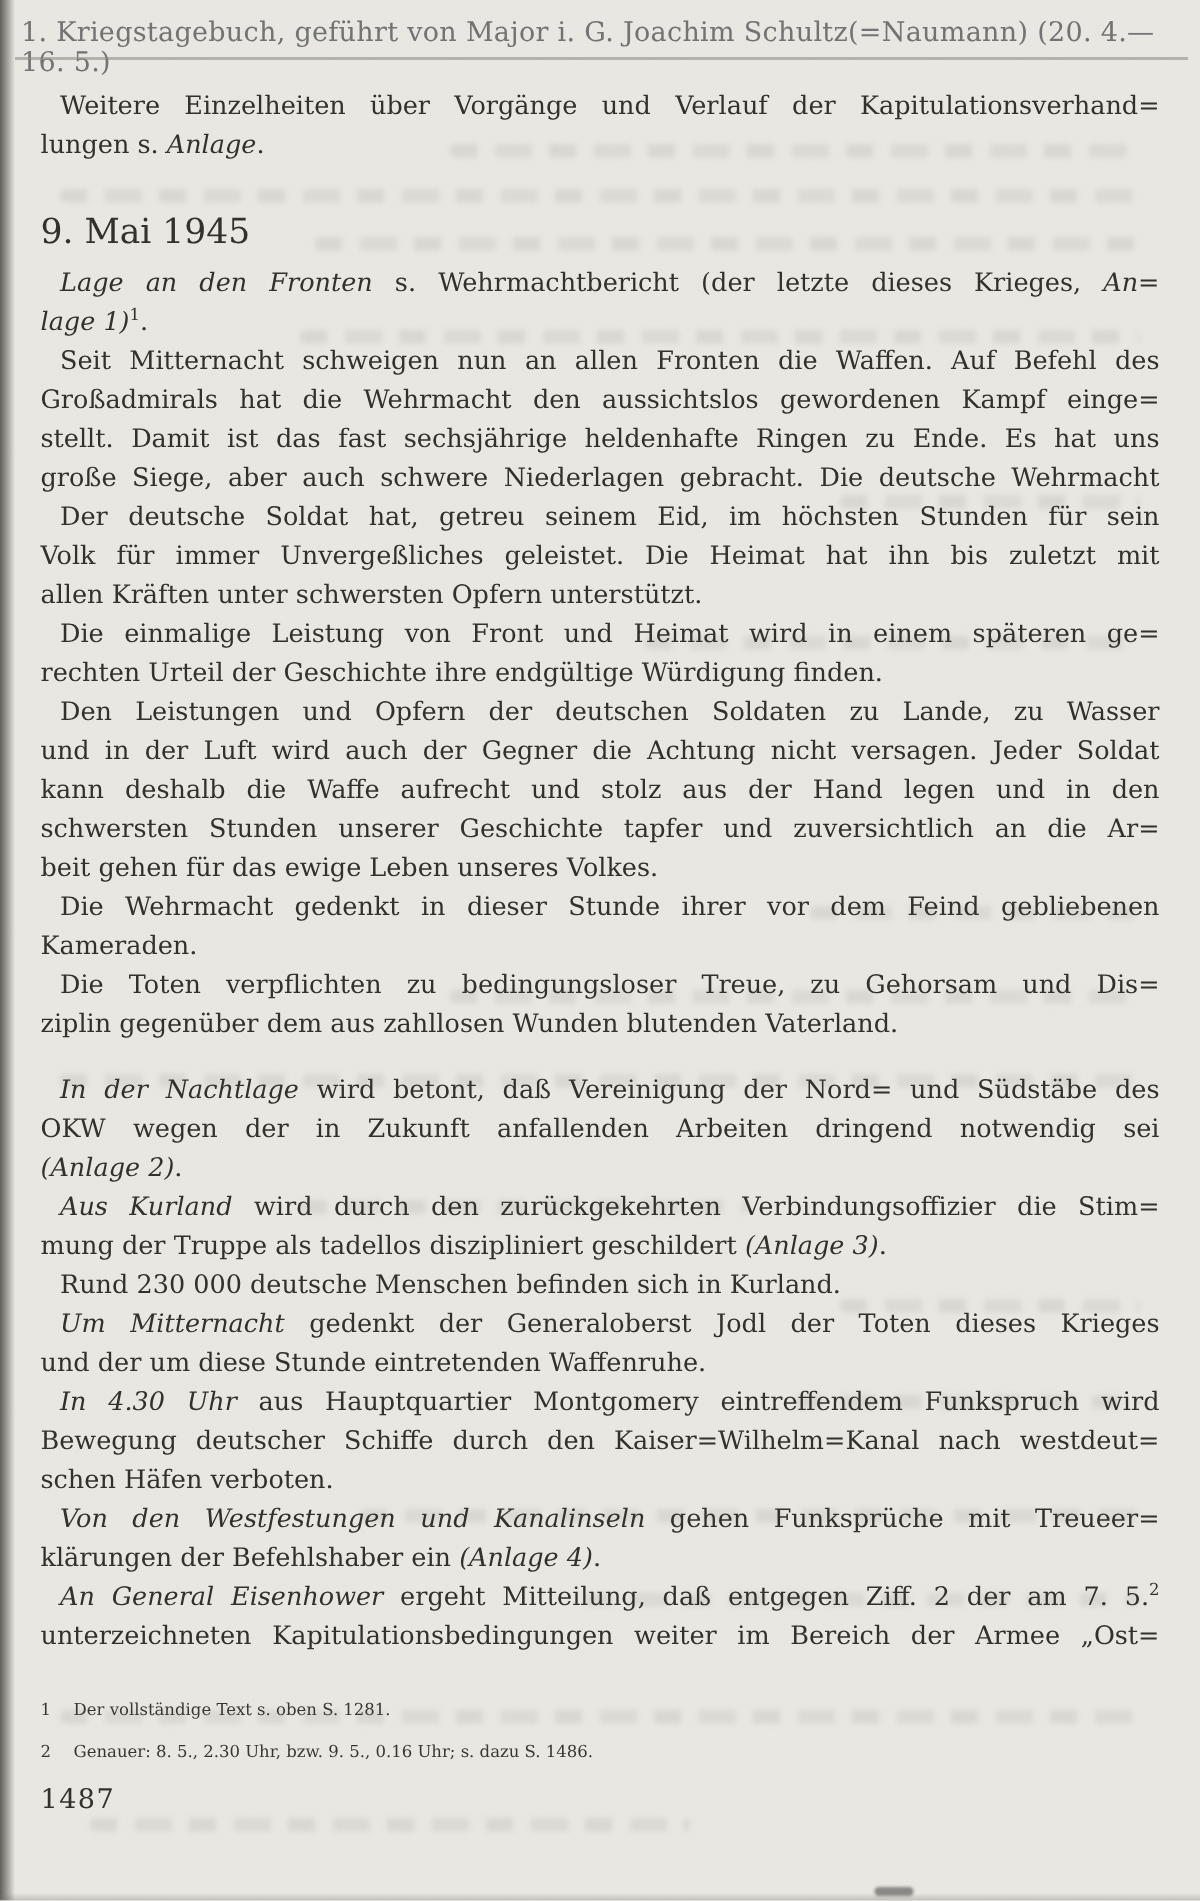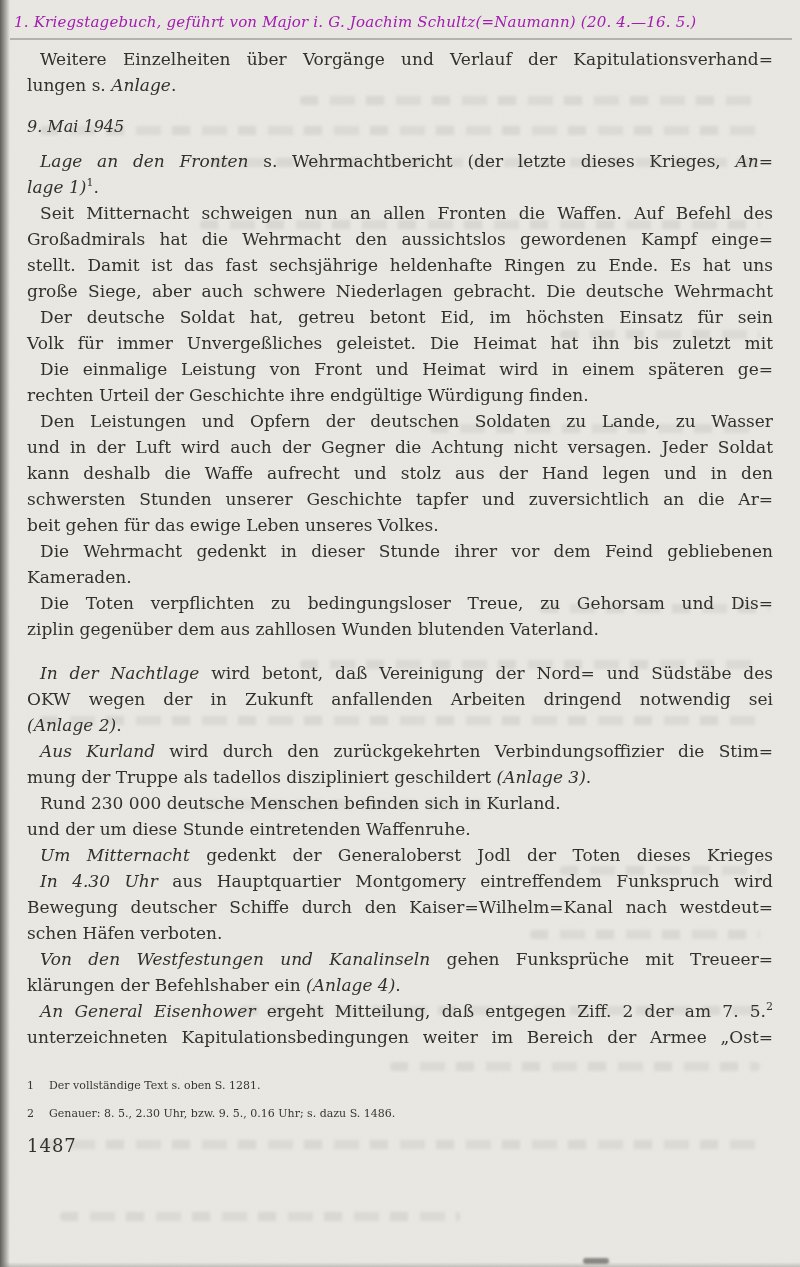--- a/index.html
+++ b/index.html
@@ -16,33 +16,33 @@
   .edge-left {
     position: absolute; left: 0; top: 0; bottom: 0; width: 10px;
     background: linear-gradient(90deg, #605f5b 0%, #9b9a94 45%, rgba(233,232,227,0) 100%);
   }
   .edge-bottom {
     position: absolute; left: 0; right: 0; bottom: 0; height: 5px;
     background: linear-gradient(0deg, rgba(120,118,112,0.35), rgba(120,118,112,0));
   }
   .running-header {
     position: absolute; left: 14px; top: 12px; width: 770px;
-    font-size: 15px; line-height: 20px; letter-spacing: 0.2px; color: #a21caf; font-style: italic;
+    font-size: 18px; line-height: 20px; letter-spacing: 0.2px; color: #737373;
   }
   .header-rule {
     position: absolute; left: 10px; top: 38px; width: 782px; height: 1.5px;
     background: #8a877f; opacity: 0.55;
   }
   .content {
-    position: absolute; left: 27px; top: 36px; width: 746px;
+    position: absolute; left: 27px; top: 48px; width: 746px;
   }
   .intro { margin-top: 10px; }
   .date-heading {
-    margin-top: 16px; margin-bottom: 8px;
-    font-style: italic; font-size: 16px; line-height: 26px;
+    margin-top: 32px; margin-bottom: 8px;
+    font-size: 23px; line-height: 26px;
   }
   .para { margin: 0; }
   .para.gap { margin-top: 18px; }
   .line {
     font-size: 17px; line-height: 26px; height: 26px;
     hyphens: none; white-space: normal;
   }
   .line.just { text-align: justify; text-align-last: justify; text-justify: inter-word; }
   .line.ind { padding-left: 13px; }
   .it { font-style: italic; text-align: center; }
@@ -117,22 +117,23 @@
           <div class="line just ind"><span class="it">Lage an den Fronten</span><span> s. Wehrmachtbericht (der letzte dieses Krieges, </span><span class="it">An=</span></div>
           <div class="line"><span class="it">lage 1)</span><sup>1</sup><span>.</span></div>
         </div>
         <div class="para">
           <div class="line just ind"><span>Seit Mitternacht schweigen nun an allen Fronten die Waffen. Auf Befehl des</span></div>
           <div class="line just"><span>Großadmirals hat die Wehrmacht den aussichtslos gewordenen Kampf einge=</span></div>
           <div class="line just"><span>stellt. Damit ist das fast sechsjährige heldenhafte Ringen zu Ende. Es hat uns</span></div>
           <div class="line just"><span>große Siege, aber auch schwere Niederlagen gebracht. Die deutsche Wehrmacht</span></div>
         </div>
         <div class="para">
-          <div class="line just ind"><span>Der deutsche Soldat hat, getreu betont Eid, im höchsten Einsatz für sein</span></div>
+          <div class="line just ind"><span>Der deutsche Soldat hat, getreu seinem Eid, im höchsten Stunden für sein</span></div>
           <div class="line just"><span>Volk für immer Unvergeßliches geleistet. Die Heimat hat ihn bis zuletzt mit</span></div>
+          <div class="line"><span>allen Kräften unter schwersten Opfern unterstützt.</span></div>
         </div>
         <div class="para">
           <div class="line just ind"><span>Die einmalige Leistung von Front und Heimat wird in einem späteren ge=</span></div>
           <div class="line"><span>rechten Urteil der Geschichte ihre endgültige Würdigung finden.</span></div>
         </div>
         <div class="para">
           <div class="line just ind"><span>Den Leistungen und Opfern der deutschen Soldaten zu Lande, zu Wasser</span></div>
           <div class="line just"><span>und in der Luft wird auch der Gegner die Achtung nicht versagen. Jeder Soldat</span></div>
           <div class="line just"><span>kann deshalb die Waffe aufrecht und stolz aus der Hand legen und in den</span></div>
           <div class="line just"><span>schwersten Stunden unserer Geschichte tapfer und zuversichtlich an die Ar=</span></div>
@@ -152,22 +153,22 @@
           <div class="line"><span class="it">(Anlage 2)</span><span>.</span></div>
         </div>
         <div class="para">
           <div class="line just ind"><span class="it">Aus Kurland</span><span> wird durch den zurückgekehrten Verbindungsoffizier die Stim=</span></div>
           <div class="line"><span>mung der Truppe als tadellos diszipliniert geschildert </span><span class="it">(Anlage 3)</span><span>.</span></div>
         </div>
         <div class="para">
           <div class="line ind"><span>Rund 230 000 deutsche Menschen befinden sich in Kurland.</span></div>
         </div>
         <div class="para">
+          <div class="line just ind"><span class="it">Um Mitternacht</span><span> gedenkt der Generaloberst Jodl der Toten dieses Krieges</span></div>
           <div class="line"><span>und der um diese Stunde eintretenden Waffenruhe.</span></div>
-          <div class="line just ind"><span class="it">Um Mitternacht</span><span> gedenkt der Generaloberst Jodl der Toten dieses Krieges</span></div>
         </div>
         <div class="para">
           <div class="line just ind"><span class="it">In 4.30 Uhr</span><span> aus Hauptquartier Montgomery eintreffendem Funkspruch wird</span></div>
           <div class="line just"><span>Bewegung deutscher Schiffe durch den Kaiser=Wilhelm=Kanal nach westdeut=</span></div>
           <div class="line"><span>schen Häfen verboten.</span></div>
         </div>
         <div class="para">
           <div class="line just ind"><span class="it">Von den Westfestungen und Kanalinseln</span><span> gehen Funksprüche mit Treueer=</span></div>
           <div class="line"><span>klärungen der Befehlshaber ein </span><span class="it">(Anlage 4)</span><span>.</span></div>
         </div>

